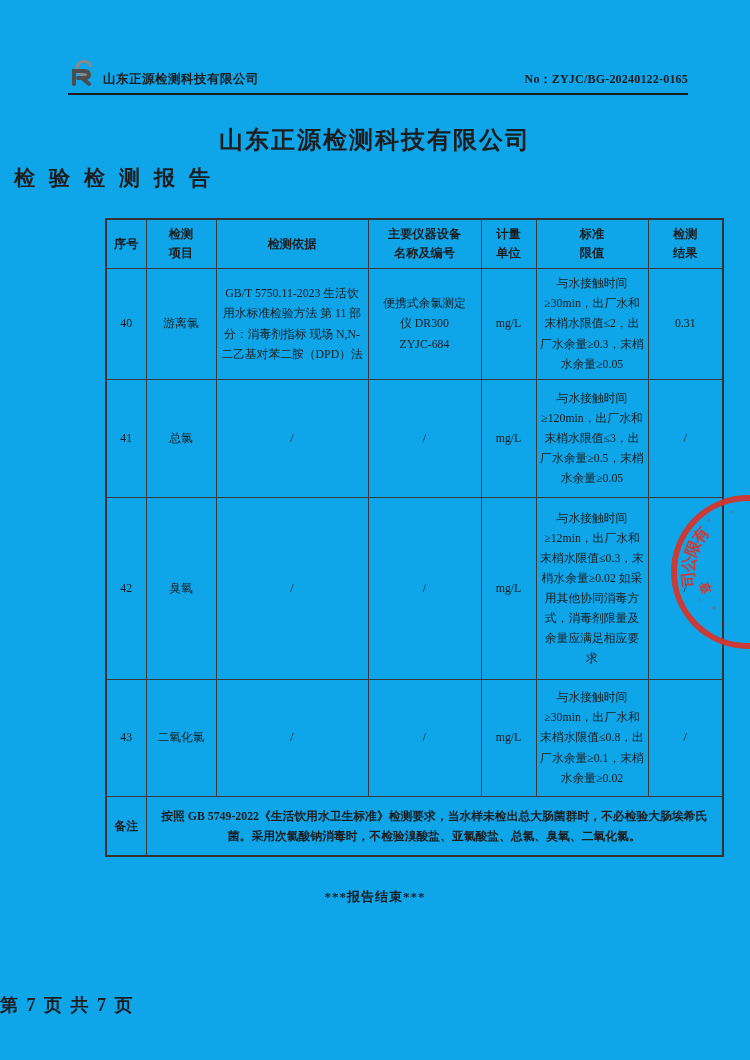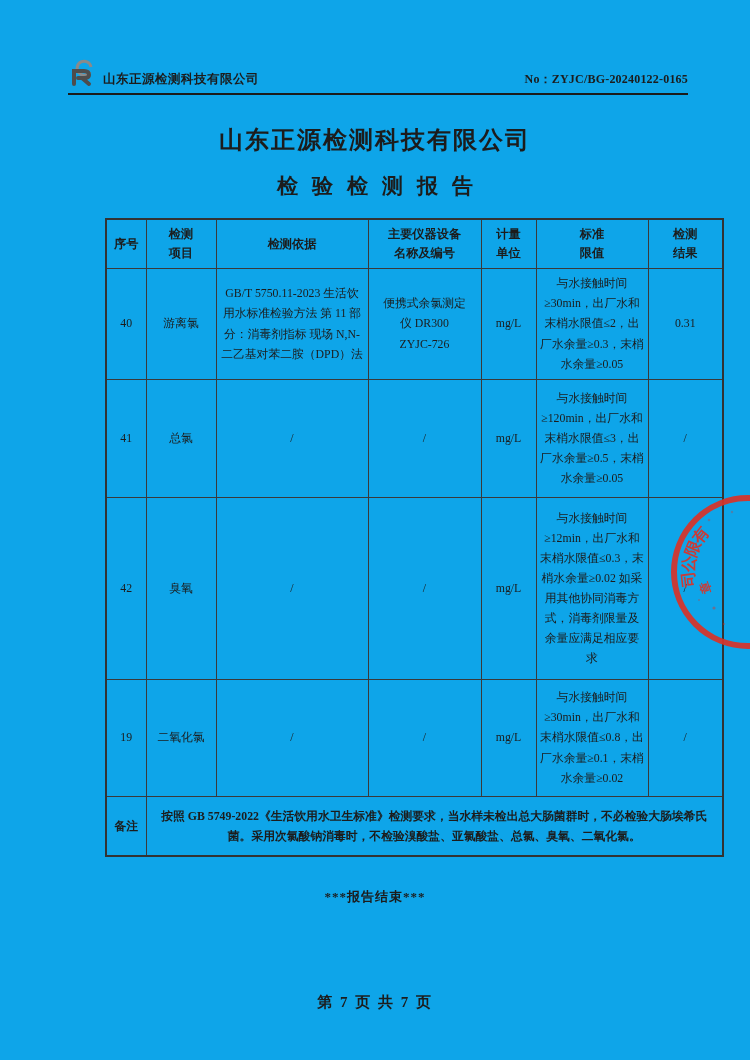--- a/index.html
+++ b/index.html
@@ -21,22 +21,22 @@
   }
   .brand{display:flex;align-items:flex-end;gap:3px;}
   .brand-name{font-size:12.5px;font-weight:bold;letter-spacing:.5px;}
   .doc-no{font-size:12px;font-weight:bold;letter-spacing:.2px;}
   
   .title{
     position:absolute;top:124px;left:0;width:100%;
     text-align:center;font-size:24px;font-weight:bold;letter-spacing:2px;
   }
   .subtitle{
-    position:absolute;top:172px;left:0;width:100%;
-    text-align:center;font-size:21px;font-weight:bold;
+    position:absolute;top:164px;left:0;width:100%;
+    font-size:21px;font-weight:bold;
     letter-spacing:14px;text-indent:14px;
   }
   
   .tbl-wrap{position:absolute;left:68px;top:218px;padding-left:37px;}
   table.report{
     width:617px;border-collapse:collapse;table-layout:fixed;
     border:2px solid #333;
   }
   table.report td{
     border:1.2px solid #3a3a3a;
@@ -59,21 +59,21 @@
     text-align:left;font-size:12.6px;font-weight:600;
     line-height:1.5;padding:3px 8px;
   }
   
   .end-note{
     position:absolute;top:870px;left:0;width:100%;
     text-align:center;font-size:13px;font-weight:bold;letter-spacing:1px;margin-top:18px;
   }
   .page-num{
     position:absolute;top:993px;left:0;width:100%;
-    text-align:center;font-size:15px;font-weight:bold;letter-spacing:2px;
+    font-size:18px;font-weight:bold;letter-spacing:2px;
   }
   
   .stamp{position:absolute;left:652px;top:476px;width:98px;height:200px;}
   .stamp text{
     font-family:"Liberation Serif","DejaVu Serif",serif;
     font-weight:bold;
   }
   
   .logo{width:32px;height:30px;display:block;}
 </style>
@@ -121,21 +121,21 @@
 限值</td>
         <td class="pre">检测
 结果</td>
       </tr>
       <tr class="r-40">
         <td>40</td>
         <td>游离氯</td>
         <td>GB/T 5750.11-2023 生活饮用水标准检验方法 第 11 部分：消毒剂指标 现场 N,N-二乙基对苯二胺（DPD）法</td>
         <td class="pre">便携式余氯测定
 仪 DR300
-ZYJC-726</td>
+ZYJC-684</td>
         <td>mg/L</td>
         <td class="limit">与水接触时间≥30min，出厂水和末梢水限值≤2，出厂水余量≥0.3，末梢水余量≥0.05</td>
         <td>0.31</td>
       </tr>
       <tr class="r-41">
         <td>41</td>
         <td>总氯</td>
         <td>/</td>
         <td>/</td>
         <td>mg/L</td>
@@ -145,21 +145,21 @@
       <tr class="r-42">
         <td>42</td>
         <td>臭氧</td>
         <td>/</td>
         <td>/</td>
         <td>mg/L</td>
         <td class="limit">与水接触时间≥12min，出厂水和末梢水限值≤0.3，末梢水余量≥0.02 如采用其他协同消毒方式，消毒剂限量及余量应满足相应要求</td>
         <td>/</td>
       </tr>
       <tr class="r-43">
-        <td>19</td>
+        <td>43</td>
         <td>二氧化氯</td>
         <td>/</td>
         <td>/</td>
         <td>mg/L</td>
         <td class="limit">与水接触时间≥30min，出厂水和末梢水限值≤0.8，出厂水余量≥0.1，末梢水余量≥0.02</td>
         <td>/</td>
       </tr>
       <tr class="r-remark">
         <td class="remark-label">备注</td>
         <td class="remark-text" colspan="6">按照 GB 5749-2022《生活饮用水卫生标准》检测要求，当水样未检出总大肠菌群时，不必检验大肠埃希氏菌。采用次氯酸钠消毒时，不检验溴酸盐、亚氯酸盐、总氯、臭氧、二氧化氯。</td>

